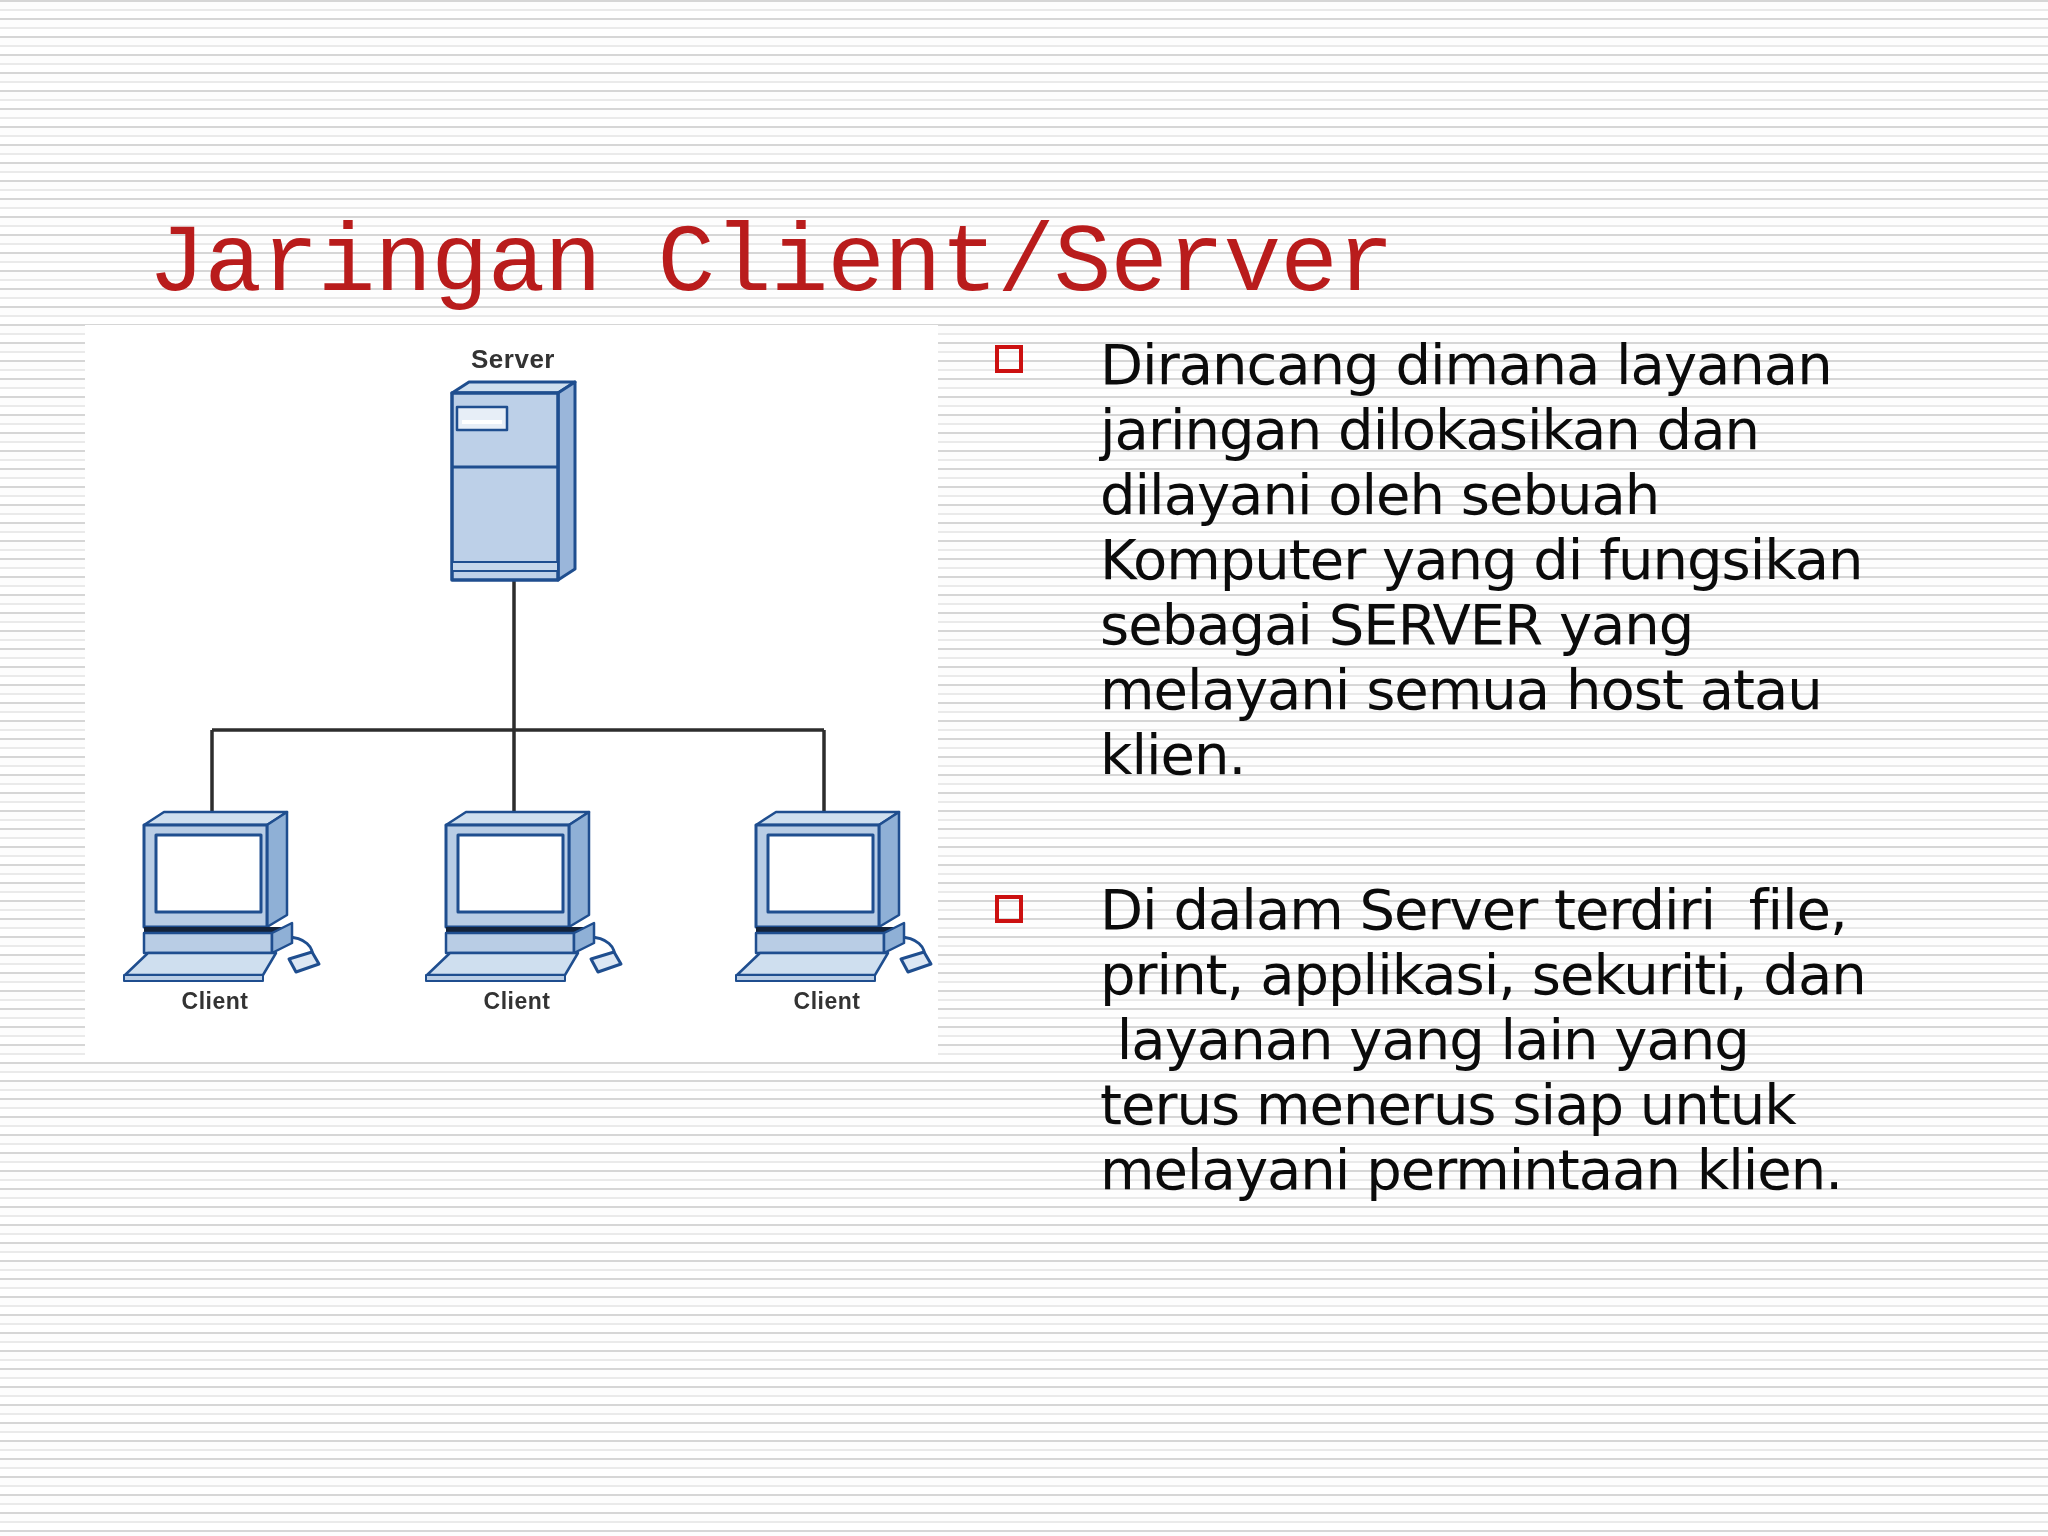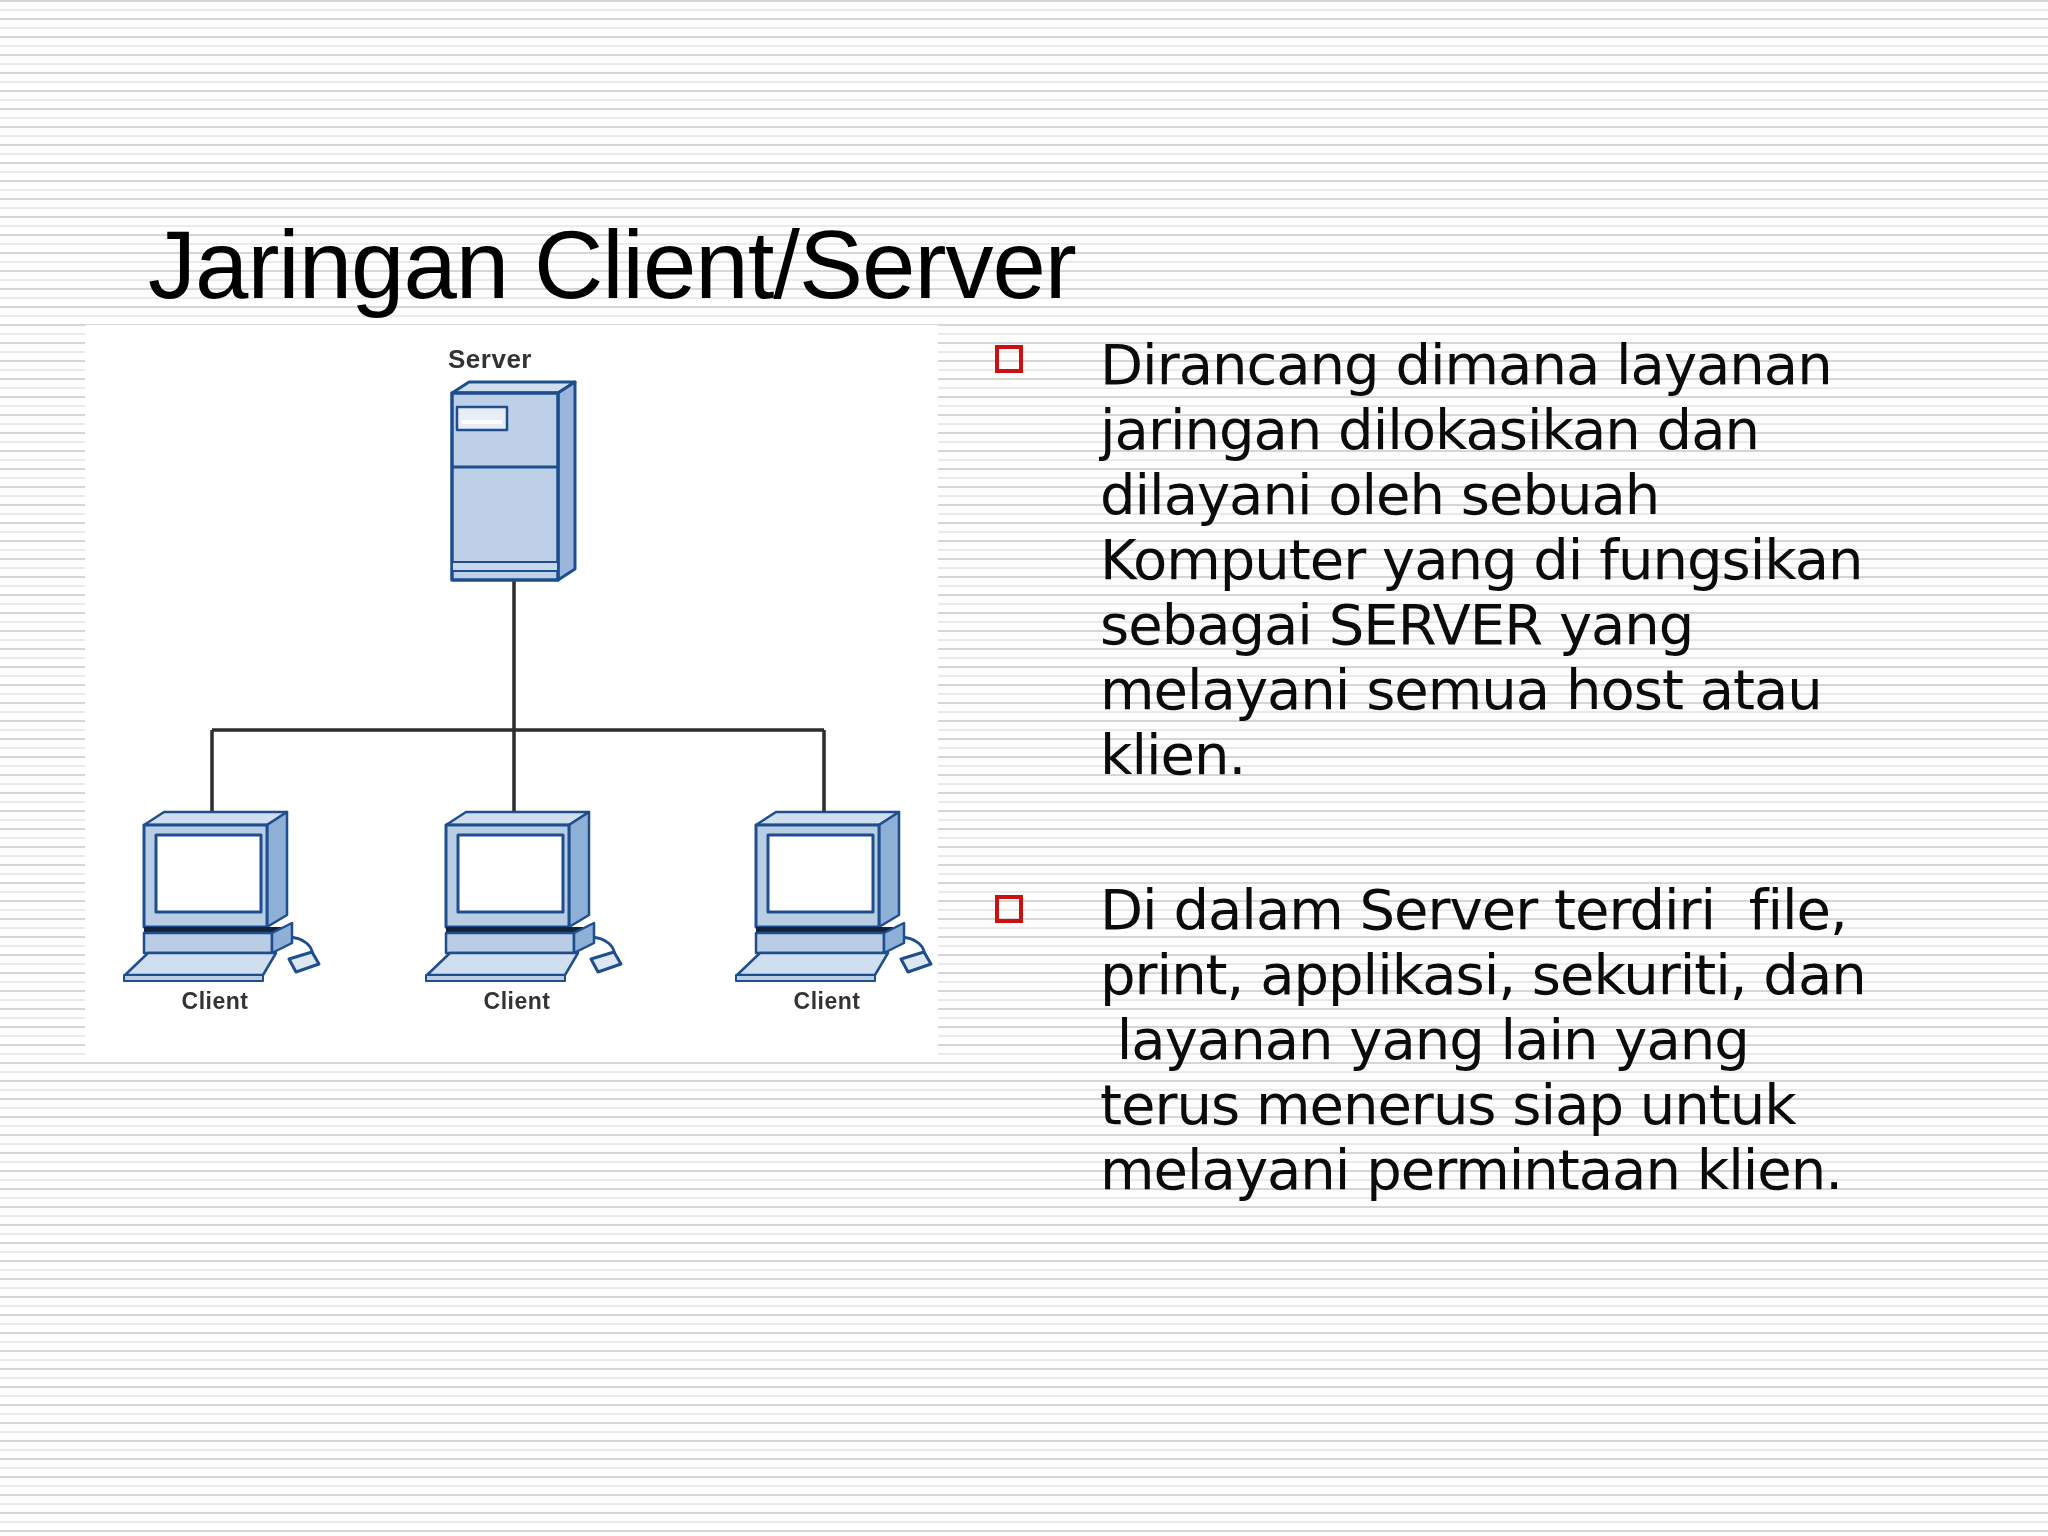--- a/index.html
+++ b/index.html
@@ -8,34 +8,34 @@
     background-color:#ffffff;
     background-image:repeating-linear-gradient(180deg,
       #d6d6d6 0px,#d6d6d6 2px,
       #fdfdfd 2px,#fdfdfd 9px,
       #eaeaea 9px,#eaeaea 11px,
       #ffffff 11px,#ffffff 18px);
     font-family:"Liberation Sans",sans-serif;
   }
   .title{
     position:absolute;left:148px;top:217px;
-    font-family:Liberation Sans, sans-serif;
+    font-family:Liberation Mono, monospace;
     font-size:96px;line-height:1;letter-spacing:-1px;
-    color:#000000;white-space:pre;
+    color:#b91c1c;white-space:pre;
   }
   .diagram-panel{
     position:absolute;left:85px;top:325px;width:853px;height:730px;
     background:#ffffff;
   }
   .diagram-panel svg{position:absolute;left:0;top:0;}
   .node-label{
     position:absolute;width:150px;text-align:center;
     font-weight:bold;color:#333333;letter-spacing:0.5px;
   }
-  .server-label{left:415px;top:344px;font-size:26px;}
+  .server-label{left:438px;top:344px;font-size:26px;}
   .client-label{top:988px;font-size:23px;}
   .client-label.c1{left:140px;}
   .client-label.c2{left:442px;}
   .client-label.c3{left:752px;}
   .bullet-square{
     position:absolute;width:20px;height:20px;
     border:4px solid #cc1010;background:transparent;
   }
   .bullet-square.b1{left:995px;top:345px;}
   .bullet-square.b2{left:995px;top:895px;}

